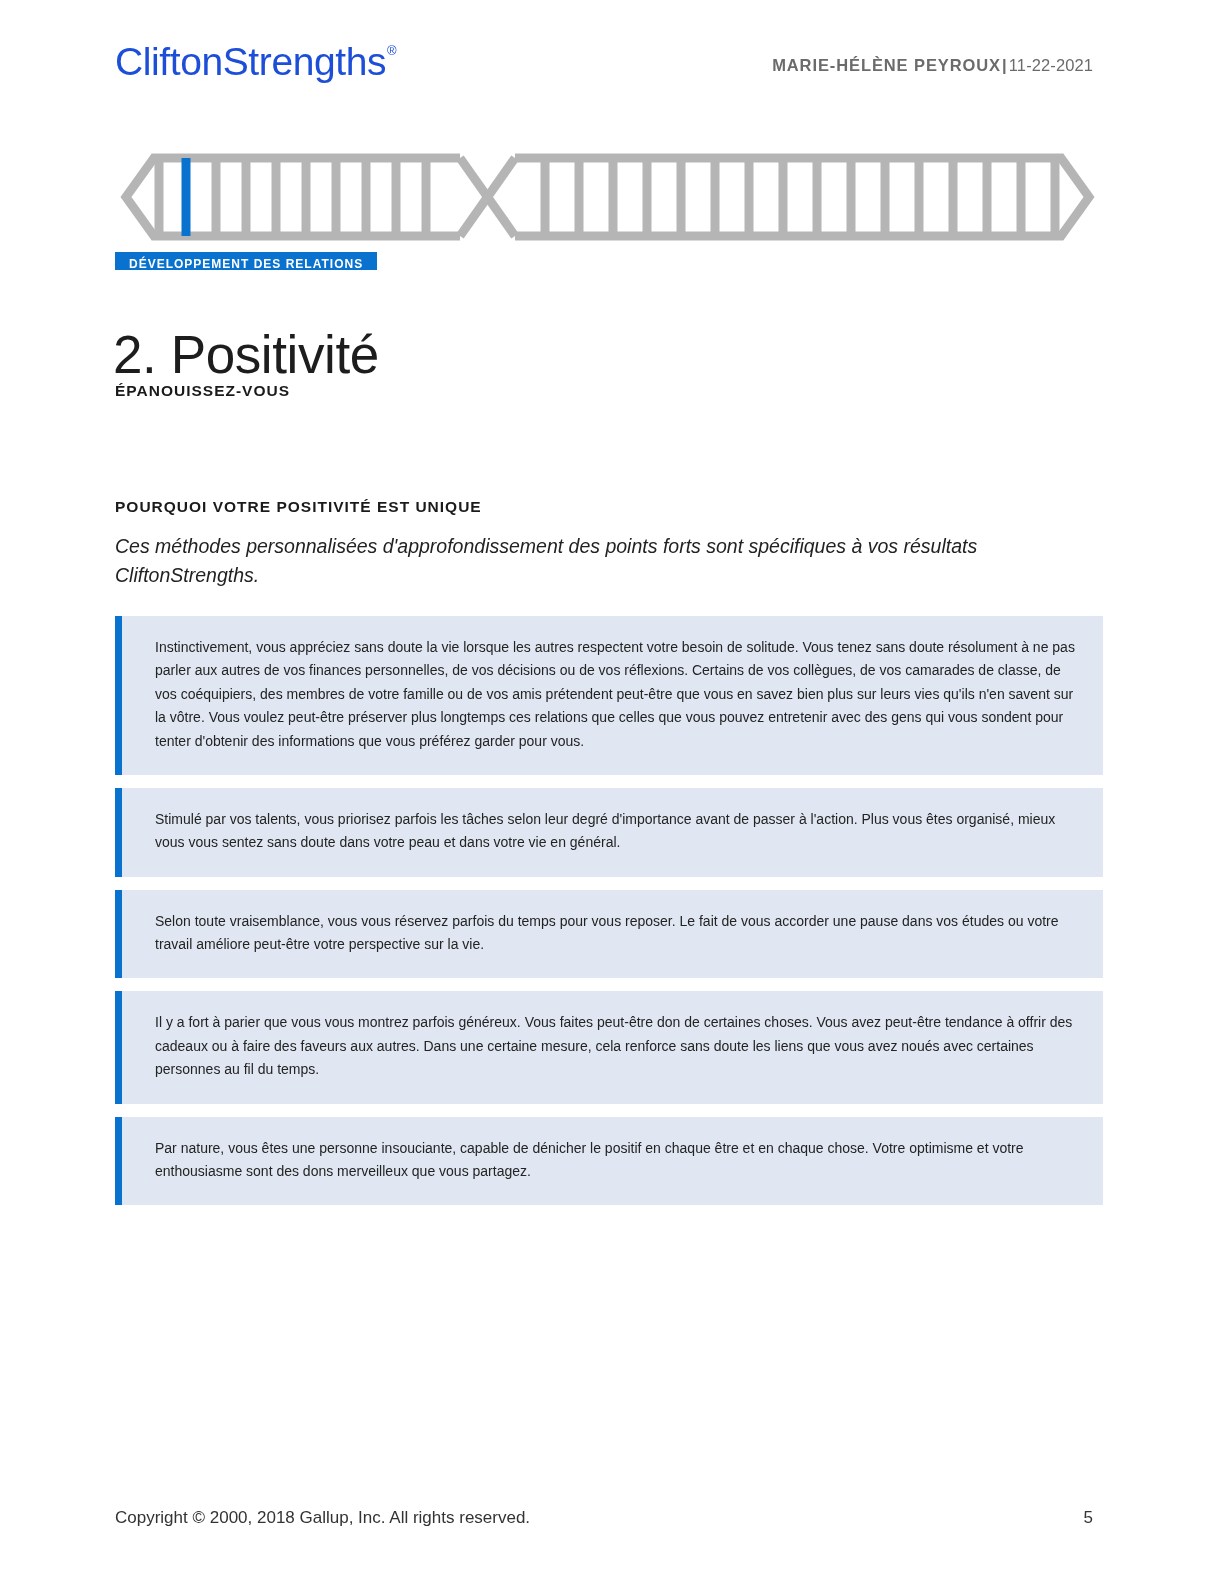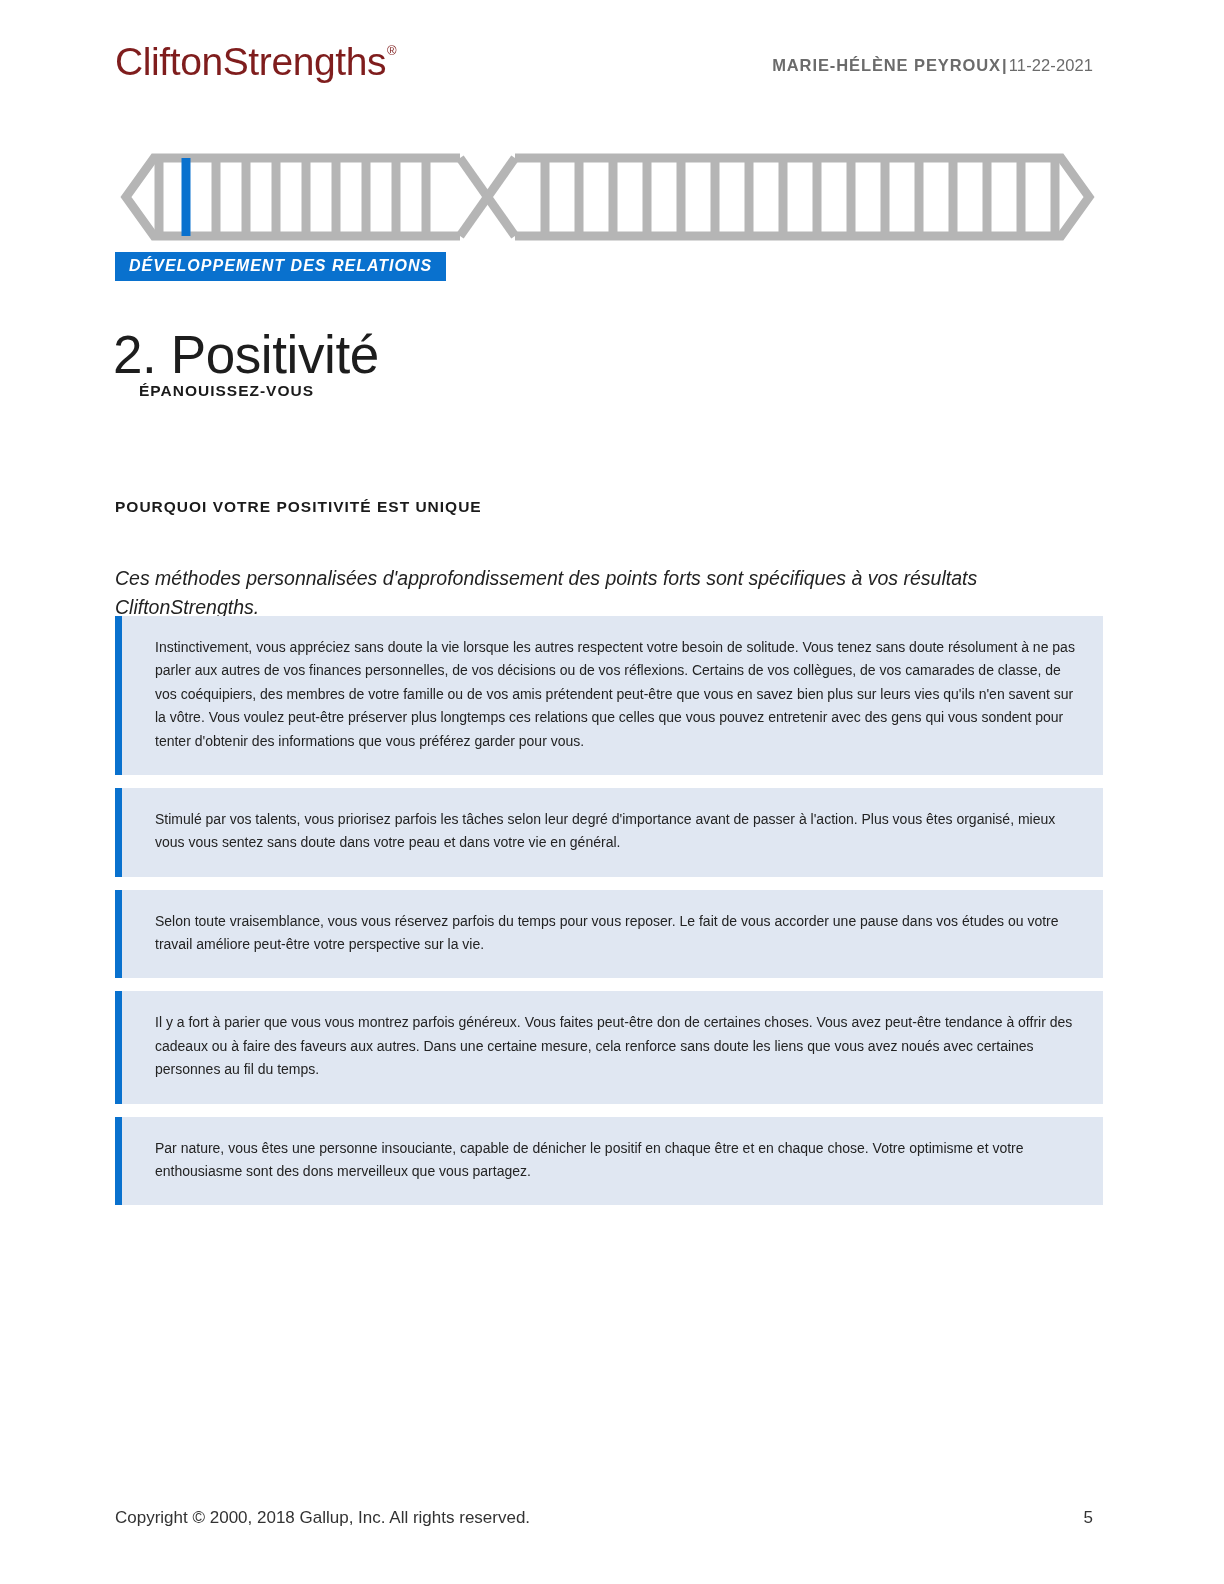--- a/index.html
+++ b/index.html
@@ -31,21 +31,21 @@
     width: 978px;
     height: 60px;
   }
   .brand-logo {
     position: absolute;
     left: 0;
     top: 0;
     font-size: 39px;
     font-weight: 300;
     letter-spacing: -0.4px;
-    color: #7f1d1d;
+    color: #1d4ed8;
     white-space: nowrap;
     line-height: 1;
   }
   .brand-logo .reg {
     font-size: 13px;
     vertical-align: super;
     position: relative;
     top: -6px;
     left: 1px;
     font-weight: 400;
@@ -82,27 +82,26 @@
   }
   .dna-wrap svg { display: block; }
 
   
   .domain-badge {
     position: absolute;
     left: 115px;
     top: 252px;
     background: #0971ce;
     color: #ffffff;
-    font-size: 16px;
+    font-size: 12px;
     font-weight: bold;
     letter-spacing: 1.0px;
-    padding: 6px 14px 7px 14px;
+    padding: 6px 14px 0 14px;
     line-height: 1;
     white-space: nowrap;
-    font-style: italic;
   }
 
   
   .theme-title {
     position: absolute;
     left: 113px;
     top: 288px;
     font-size: 53px;
     font-weight: 300;
     color: #1d1d1d;
@@ -124,24 +123,24 @@
   .section-body {
     position: absolute;
     left: 115px;
     width: 972px;
     font-size: 19.5px;
     line-height: 1.5;
     color: #222222;
   }
   .section-body.italic { font-style: italic; }
 
-  #label-epanouissez { top: 382px; margin-left: 24px; }
+  #label-epanouissez { top: 382px; }
   #body-epanouissez  { top: 413px; }
   #label-pourquoi    { top: 498px; }
-  #body-pourquoi     { top: 564px; }
+  #body-pourquoi     { top: 532px; }
 
   
   .insights {
     position: absolute;
     left: 115px;
     top: 616px;
     width: 988px;
   }
   .insight-block {
     position: relative;

